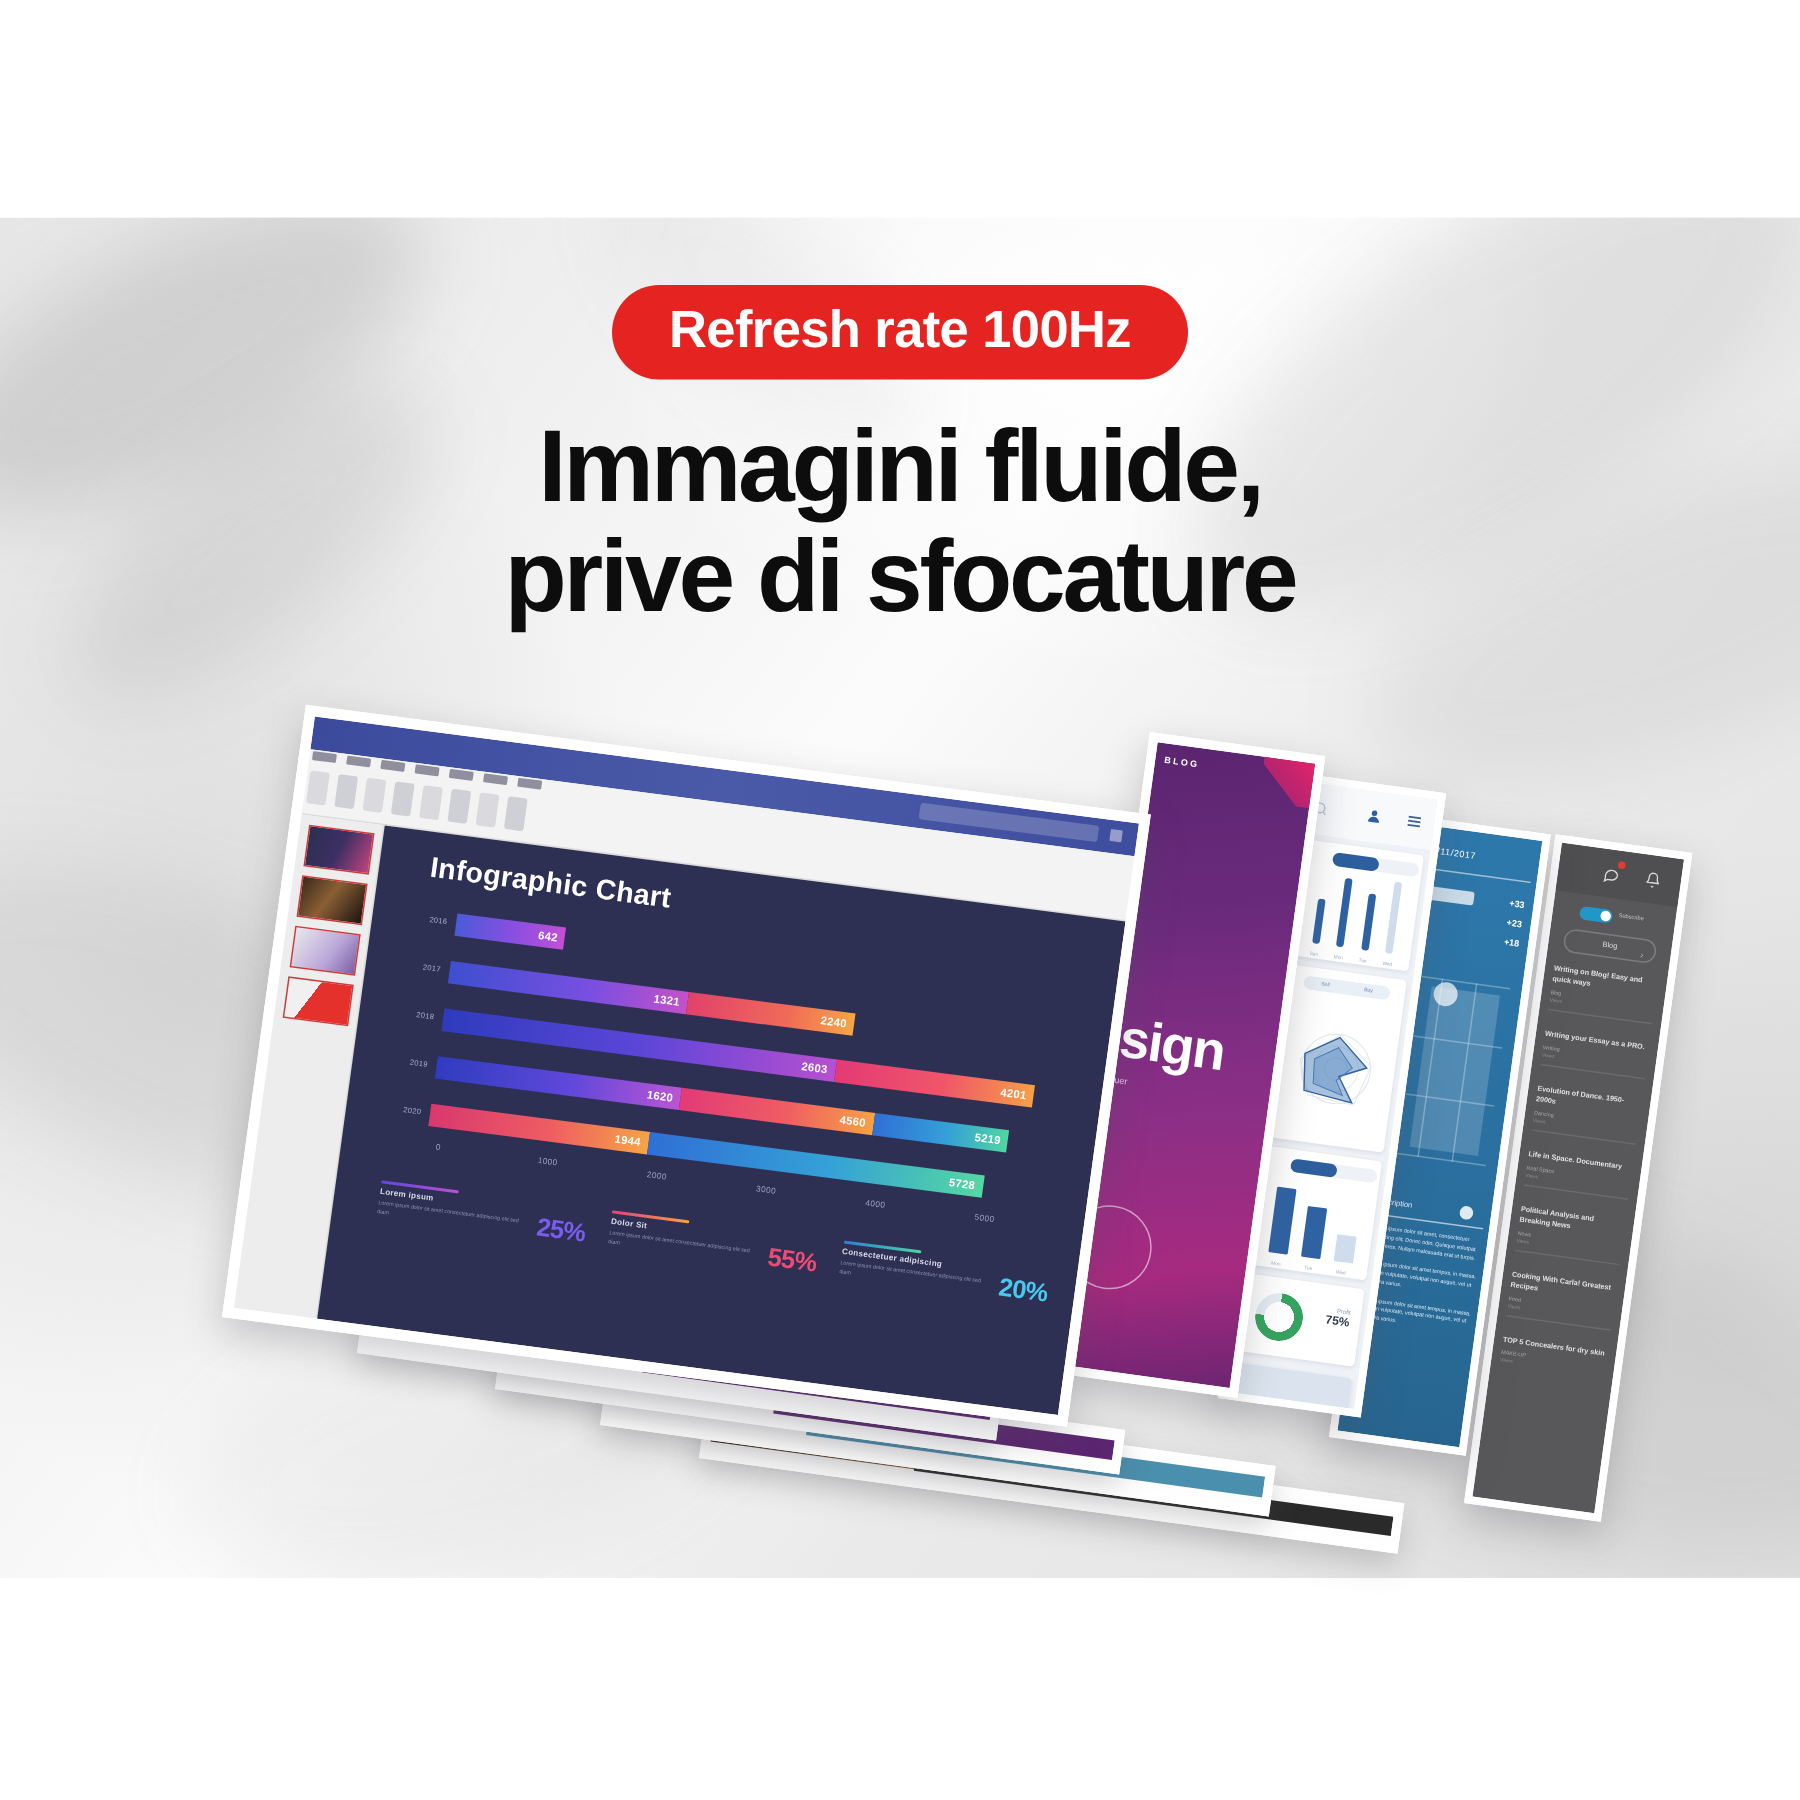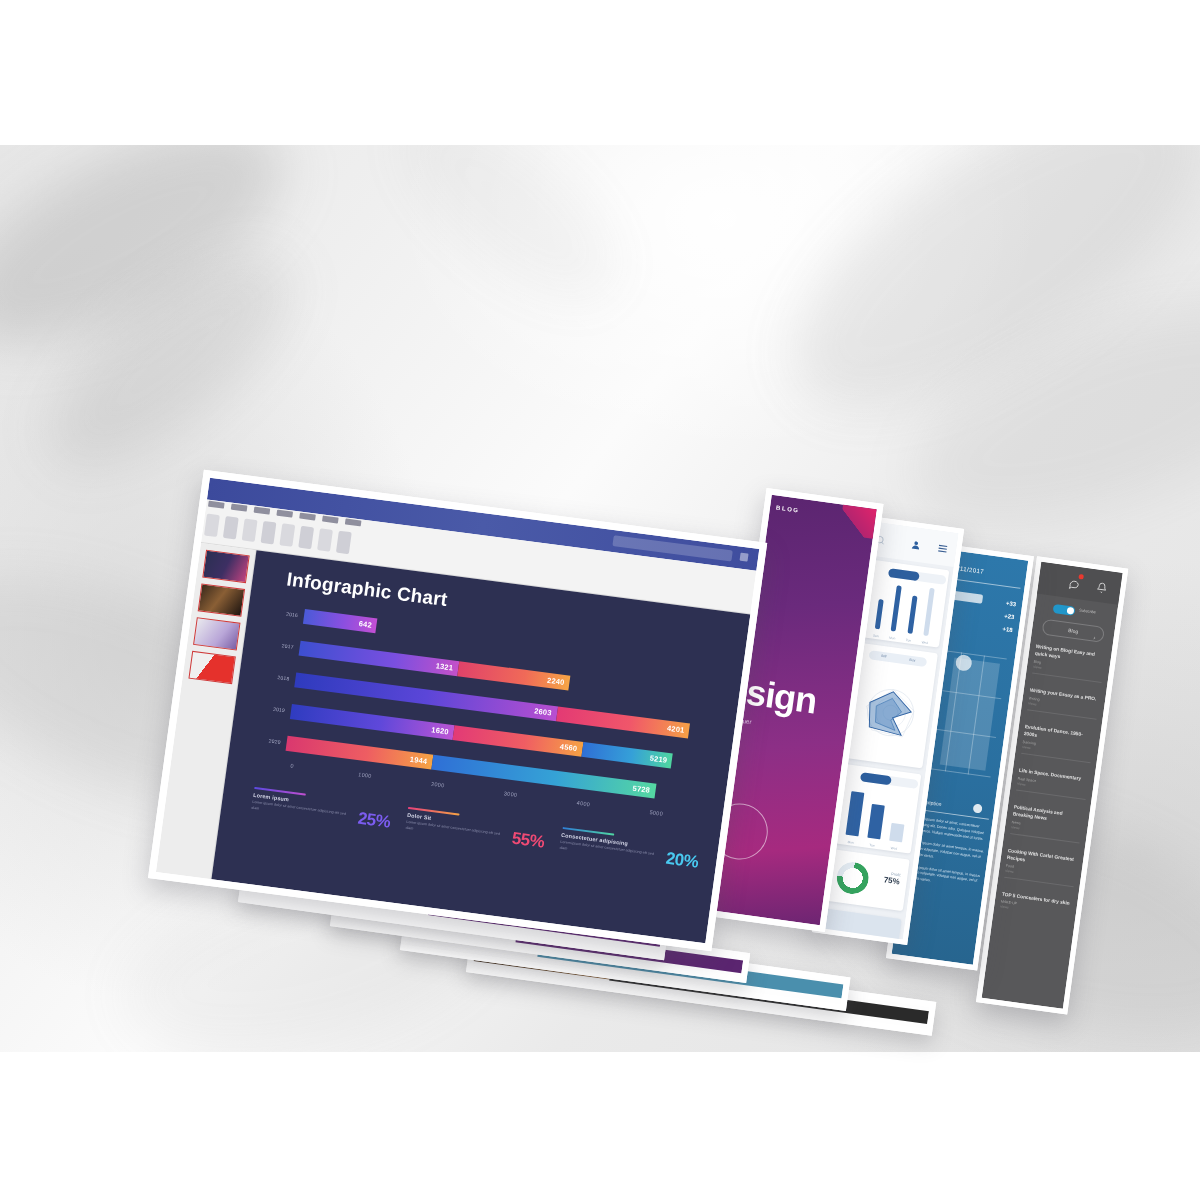--- a/index.html
+++ b/index.html
@@ -666,17 +666,24 @@
               <div class="stat-pct" style="color:#49c9f0;">20%</div>
             </div>
           </div>
 
         </div>
       </div>
     </div>
 
   </div>
 
+  <div class="headline-wrap">
+    <div class="pill">Refresh rate 100Hz</div>
+    <div class="headline">
+      <div>Immagini fluide,</div>
+      <div>prive di sfocature</div>
+    </div>
+  </div>
 
   <div class="margin-top"></div>
   <div class="margin-bottom"></div>
 
 </div>
 
 </body></html>

